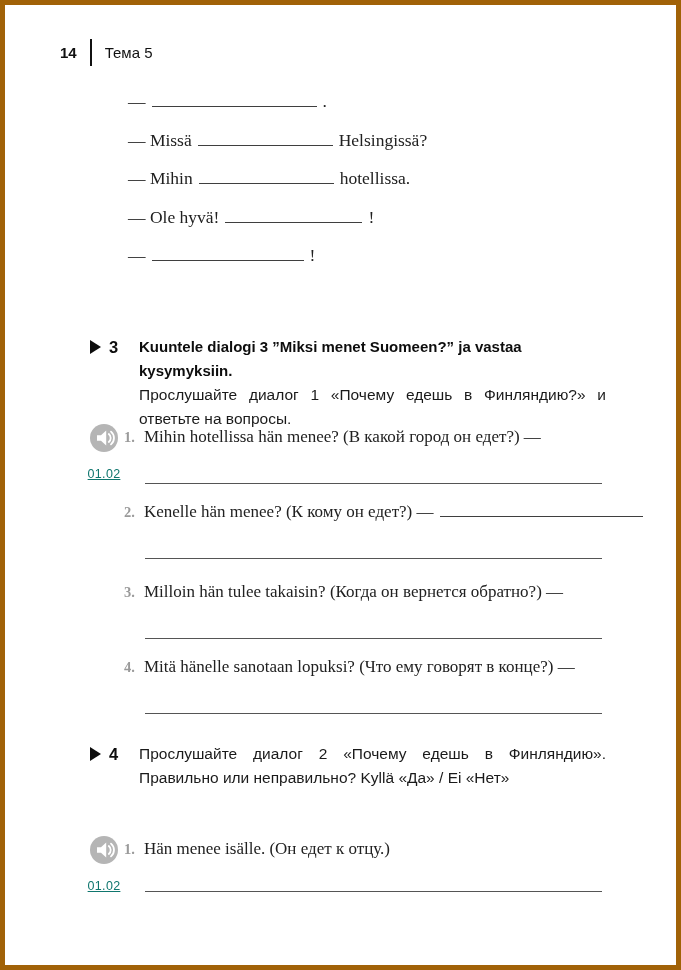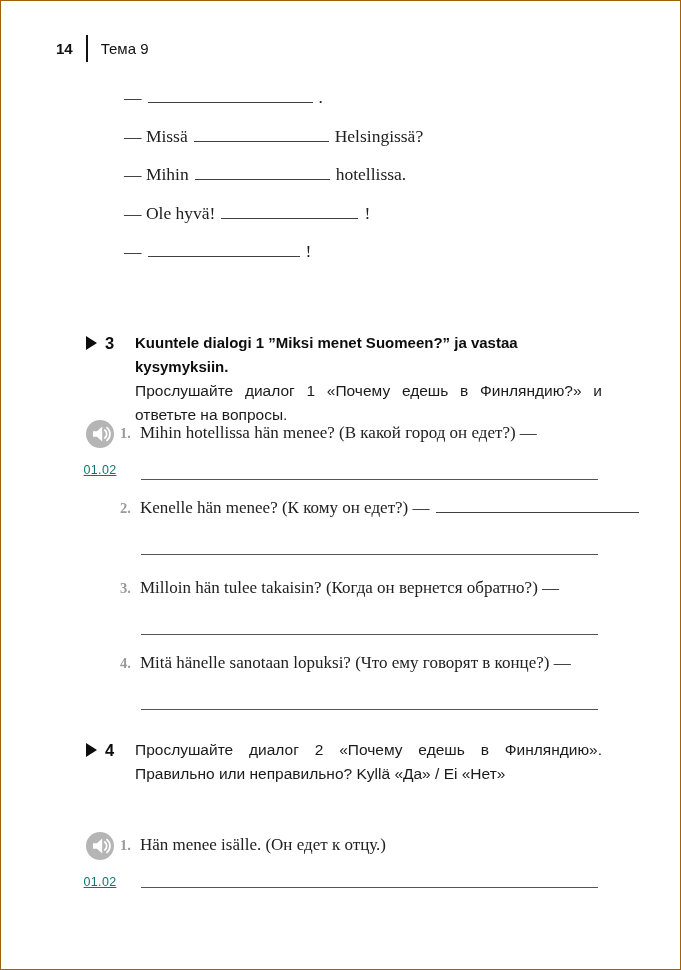--- a/index.html
+++ b/index.html
@@ -1,18 +1,18 @@
 <!DOCTYPE html>
 <html><head>
 <meta charset="utf-8">
 <style>
   html,body{margin:0;padding:0;background:#fff;}
   .page{
     position:relative;width:681px;height:970px;background:#ffffff;
-    border:1px solid #a16207;box-sizing:border-box;overflow:hidden;
+    border:5px solid #a16207;box-sizing:border-box;overflow:hidden;
     font-family:"Liberation Serif", serif;color:#212121;
   }
   
   .header{position:absolute;top:34px;left:55px;display:flex;align-items:center;}
   .pagenum{font-family:"Liberation Sans",sans-serif;font-weight:bold;font-size:15px;color:#111;}
   .hdr-divider{width:2px;height:27px;background:#111;margin:0 13px 0 13px;}
   .chapter{font-family:"Liberation Sans",sans-serif;font-size:15px;color:#111;}
 
   
   .dialog{position:absolute;top:84px;left:123px;font-size:17.5px;}
@@ -49,21 +49,21 @@
   .a1-pos{top:478px}.a2-pos{top:553px}.a3-pos{top:633px}.a4-pos{top:708px}.a5-pos{top:886px}
 </style>
 </head>
 <body>
 
 <div class="page">
 
   <div class="header">
     <span class="pagenum">14</span>
     <span class="hdr-divider"></span>
-    <span class="chapter">Тема 9</span>
+    <span class="chapter">Тема 5</span>
   </div>
 
   <div class="dialog">
     <div class="dline">
       <span>—</span><span class="blank bw165"></span><span>.</span>
     </div>
     <div class="dline">
       <span>— Missä</span><span class="blank bw135"></span><span>Helsingissä?</span>
     </div>
     <div class="dline">
@@ -74,21 +74,21 @@
     </div>
     <div class="dline">
       <span>—</span><span class="blank bw152"></span><span>!</span>
     </div>
   </div>
 
   <div class="ex-heading ex3-pos">
     <span class="tri"></span>
     <span class="ex-num">3</span>
     <div class="ex-titles">
-      <div class="ex-fi">Kuuntele dialogi 1 ”Miksi menet Suomeen?” ja vastaa kysymyksiin.</div>
+      <div class="ex-fi">Kuuntele dialogi 3 ”Miksi menet Suomeen?” ja vastaa kysymyksiin.</div>
       <div class="ex-ru">Прослушайте диалог 1 «Почему едешь в Финляндию?» и ответьте на вопросы.</div>
     </div>
   </div>
 
   <div class="audio audio1">
     <svg width="30" height="30" viewBox="0 0 30 30">
       <circle cx="15" cy="15" r="14" fill="#b5b5b5"></circle>
       <path d="M8 12.2 h4 l5.2-4.6 v14.8 l-5.2-4.6 h-4 z" fill="#ffffff"></path>
       <path d="M19.8 11 a5.2 5.2 0 0 1 0 8" stroke="#ffffff" stroke-width="1.8" fill="none" stroke-linecap="round"></path>
       <path d="M22 8.6 a8.4 8.4 0 0 1 0 12.8" stroke="#ffffff" stroke-width="1.8" fill="none" stroke-linecap="round"></path>

